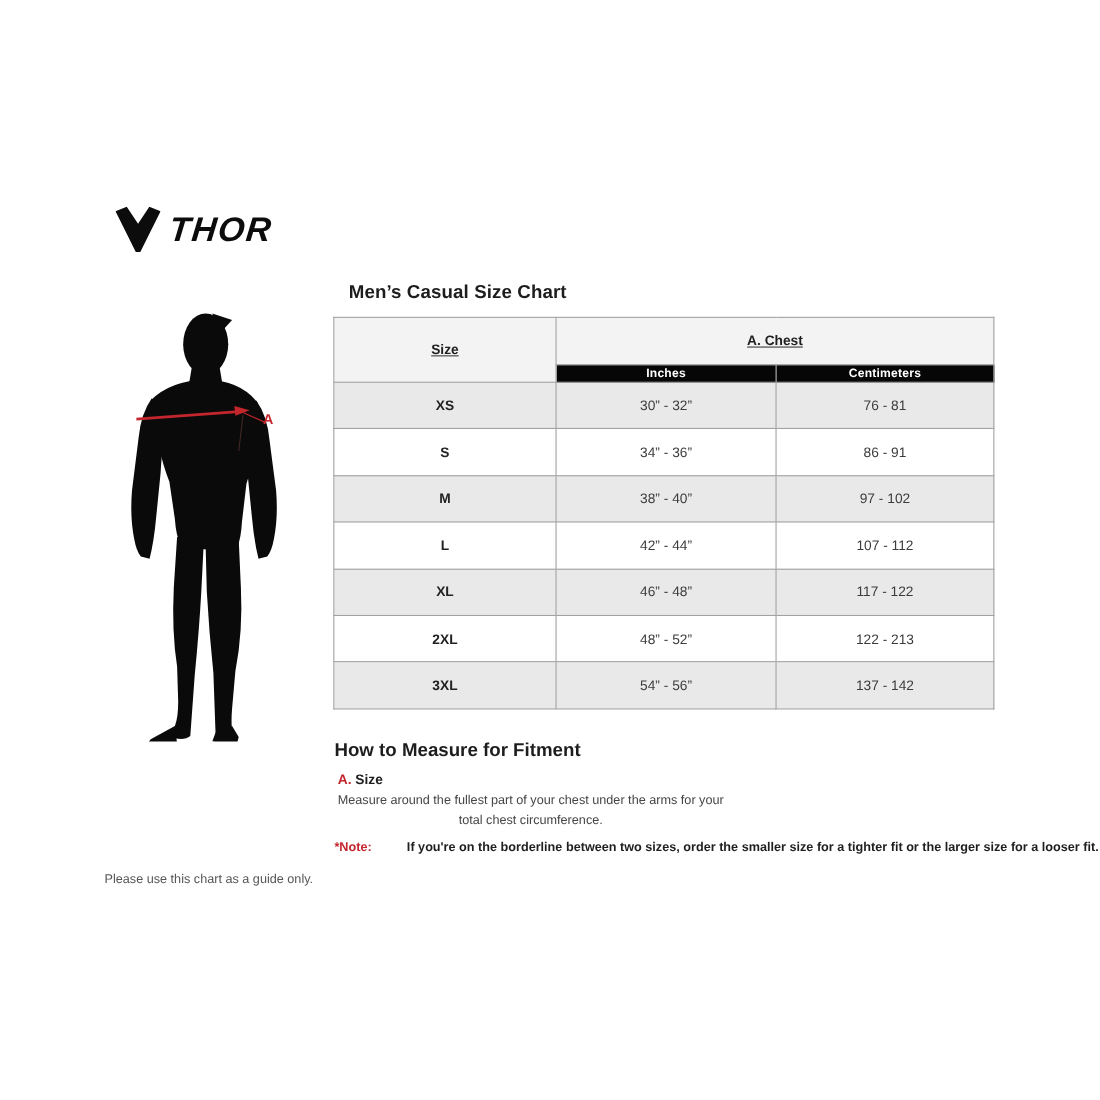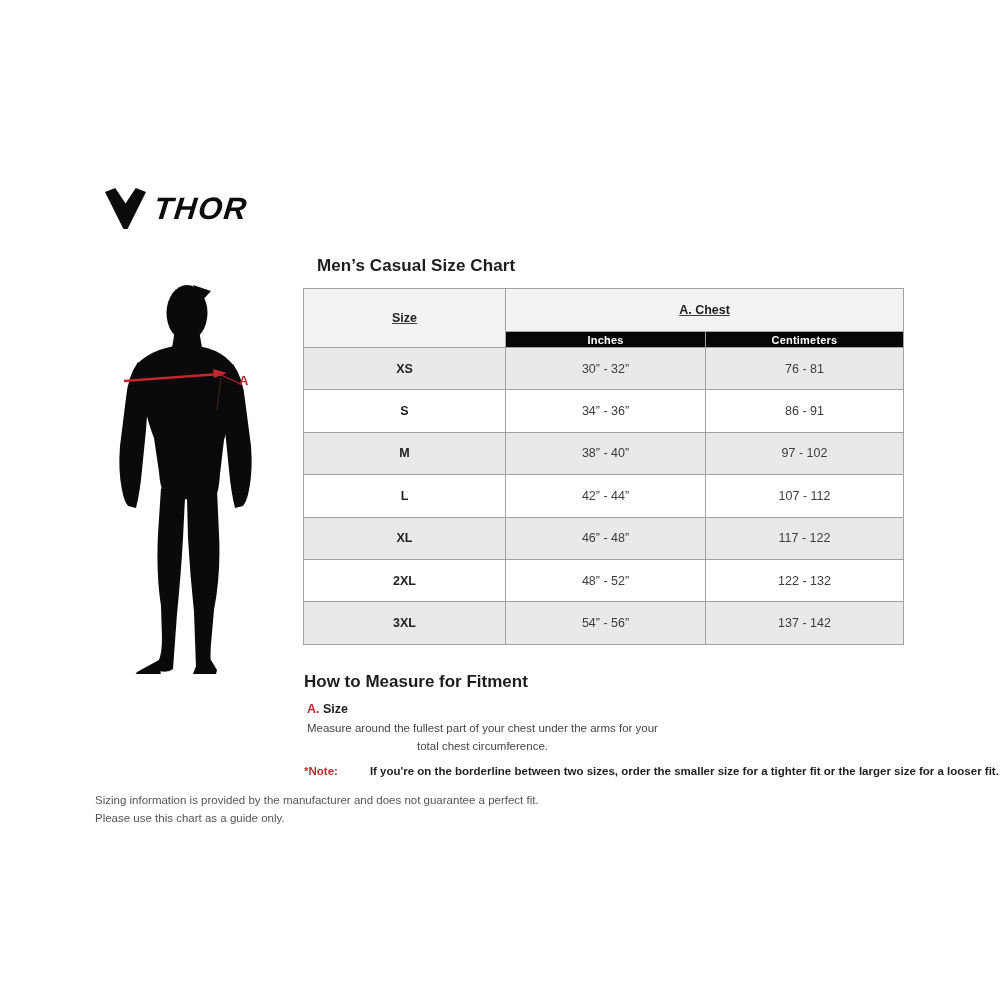--- a/index.html
+++ b/index.html
@@ -157,21 +157,21 @@
         <td>107 - 112</td>
       </tr>
       <tr>
         <td class="size-td">XL</td>
         <td>46” - 48”</td>
         <td>117 - 122</td>
       </tr>
       <tr>
         <td class="size-td">2XL</td>
         <td>48” - 52”</td>
-        <td>122 - 132</td>
+        <td>122 - 213</td>
       </tr>
       <tr>
         <td class="size-td">3XL</td>
         <td>54” - 56”</td>
         <td>137 - 142</td>
       </tr>
     </tbody>
   </table>
 
   <div class="howto-heading">How to Measure for Fitment</div>
@@ -185,17 +185,16 @@
       <div>Measure around the fullest part of your chest under the arms for your</div>
       <div>total chest circumference.</div>
     </div>
   </div>
 
   <div class="note-line">
     <span class="note-label">*Note:</span><span class="note-text">If you're on the borderline between two sizes, order the smaller size for a tighter fit or the larger size for a looser fit.</span>
   </div>
 
   <div class="disclaimer">
-    <div>Sizing information is provided by the manufacturer and does not guarantee a perfect fit.</div>
     <div>Please use this chart as a guide only.</div>
   </div>
 
 </div>
 
 </body></html>

